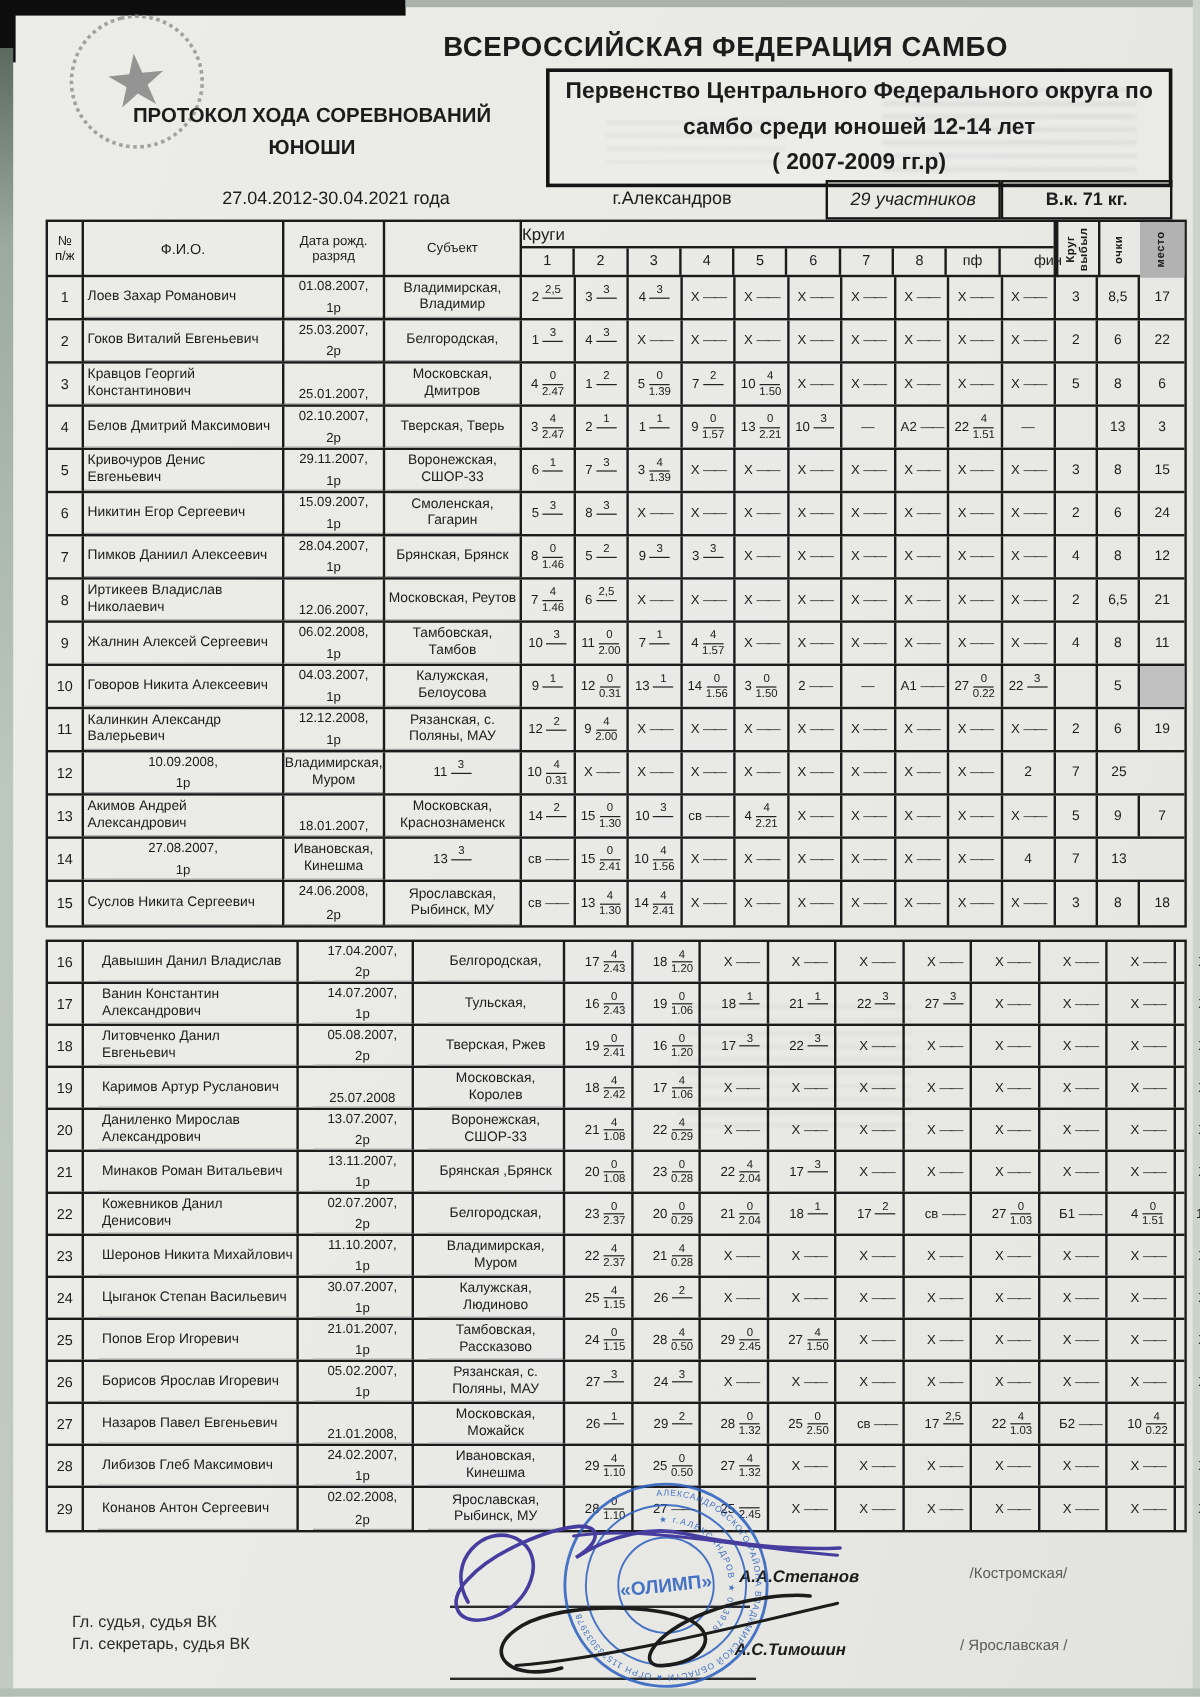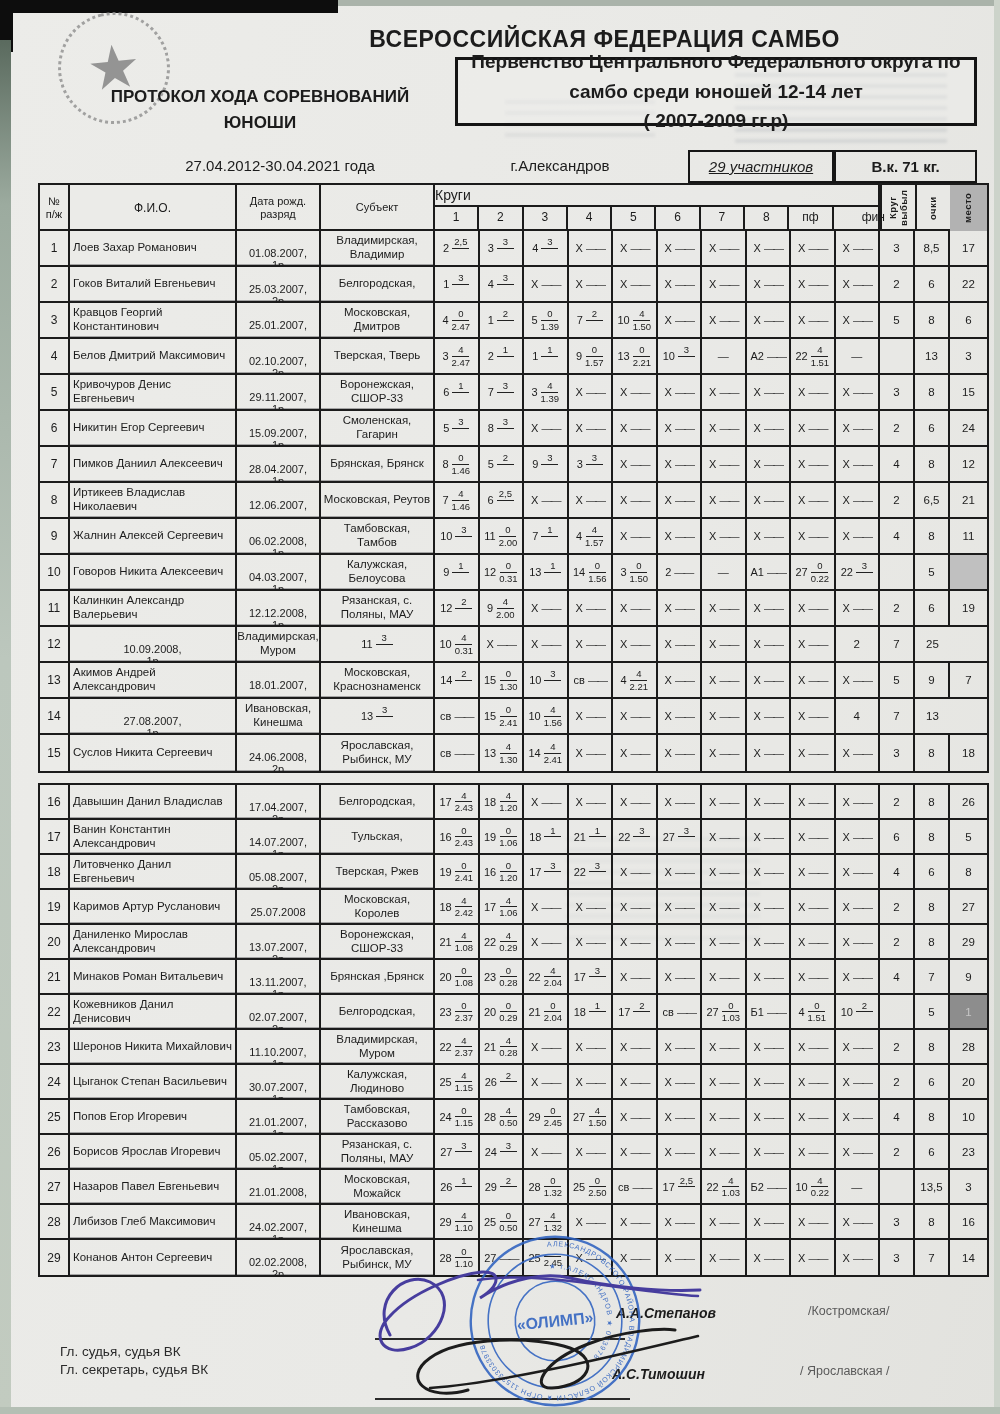--- a/index.html
+++ b/index.html
@@ -22,30 +22,30 @@
 
   
   .emblem { position:absolute; left:58px; top:12px; width:112px; height:112px; border-radius:50%;
             border:3px dotted #8f8f8f; display:flex; align-items:center; justify-content:center;
             transform:rotate(-14deg); opacity:.8; }
   .emblem .star { font-size:60px; color:#7f7f7f; line-height:1; transform:rotate(8deg); }
   .fed-title { position:absolute; left:180px; top:26px; width:660px; text-align:right;
                font-size:23px; font-weight:bold; letter-spacing:.5px; }
   .protocol { position:absolute; left:70px; top:84px; width:380px; text-align:center;
               font-size:17px; font-weight:bold; line-height:1.5; }
-  .tourn-box { position:absolute; left:455px; top:57px; width:522px; height:69px;
+  .tourn-box { position:absolute; left:455px; top:57px; width:522px; height:99px;
                border:3px solid #141414; display:flex; flex-direction:column; align-items:center;
                justify-content:center; text-align:center; font-size:19px; font-weight:bold; line-height:1.55;
                background:rgba(240,240,238,.4); }
   .info-row { position:absolute; left:0; top:150px; width:1000px; height:33px; font-size:15px; }
   .info-dates { position:absolute; left:110px; top:7px; width:340px; text-align:center; }
   .info-city { position:absolute; left:460px; top:7px; width:200px; text-align:center; }
   .info-part { position:absolute; left:688px; top:0; width:146px; height:33px; border:2px solid #161616;
                display:flex; align-items:center; justify-content:center; font-style:italic;
-               text-decoration:underline; }
+               }
   .info-weight { position:absolute; left:834px; top:0; width:143px; height:33px; border:2px solid #161616;
                  display:flex; align-items:center; justify-content:center; font-weight:bold; }
 
   
   .tsection { position:absolute; left:38px; width:951px; border:2px solid #1b1b1b; background:rgba(236,236,233,.35); }
   .sec1 { top:183px; }
   .sec2 { top:783px; }
   .tgrid { display:grid; grid-template-columns:30px 167px 84px 114px repeat(10,44.5px) 35px 35px 37px; }
   .thead { border-bottom:2px solid #1b1b1b; height:46px; }
   .hcell { border-right:2px solid #1b1b1b; display:flex; flex-direction:column; align-items:center;
@@ -56,29 +56,29 @@
   .h-rounds-title { height:22px; border-bottom:2px solid #1b1b1b; font-size:14px; line-height:20px; }
   .h-rounds-nums { display:grid; grid-template-columns:repeat(10,44.3px); height:22px; }
   .h-rounds-nums span { border-right:2px solid #1b1b1b; text-align:center; font-size:12px; line-height:20px; }
   .h-rounds-nums span:last-child { border-right:none;padding-left:28px; }
   .vert { writing-mode:vertical-rl; transform:rotate(180deg); font-size:9.5px; font-weight:600;
           letter-spacing:.5px; line-height:1.1; display:flex; align-items:center; justify-content:center; }
   .h-place { background:#b2b2b2; }
   .hcell:last-child { border-right:none; }
 
   .trow { height:36px; border-bottom:2px solid #1b1b1b; }
-  .sec2 .trow { height:35px; }
+  .sec2 .trow { height:35px;gap:12px; }
   .trow:last-child { border-bottom:none; }
   .cell { border-right:2px solid #1b1b1b; overflow:hidden; display:flex; align-items:center;
           justify-content:center; text-align:center; }
   .cell:last-child { border-right:none; }
   .c-num { font-size:12px; }
   .c-fio { font-size:11.5px; line-height:1.18; padding:1px 3px; justify-content:flex-start; text-align:left;
            box-shadow:inset 0 -7px 0 -6px #a5a5a5; }
-  .c-dob { font-size:11px; flex-direction:column; justify-content:space-between; padding:16px 1px;
+  .c-dob { font-size:11px; flex-direction:column; justify-content:space-between; padding:2px 1px;
            box-shadow:inset 0 -7px 0 -6px #a5a5a5; }
   .c-subj { font-size:11.5px; line-height:1.2; padding:1px 2px; box-shadow:inset 0 -7px 0 -6px #a5a5a5; }
   .rc { gap:3px; font-size:11px; }
   .opp { font-size:11px; }
   .frac { display:inline-flex; flex-direction:column; align-items:center; line-height:1; font-size:9.5px; }
   .ft { padding:0 2px 1px; border-bottom:1.3px solid #222; min-width:17px; min-height:10px; text-align:center; }
   .fb { padding-top:1px; min-height:10px; }
   .xdash { color:#3d3d3d; letter-spacing:-2px; }
   .ldash { color:#333; }
   .c-out,.c-pts,.c-pl { font-size:11.5px; }

